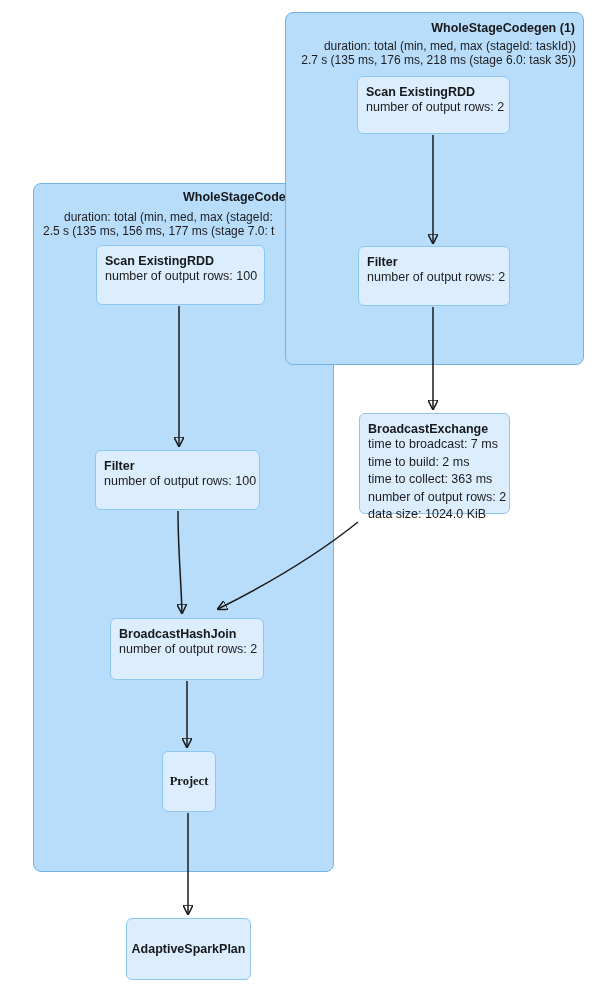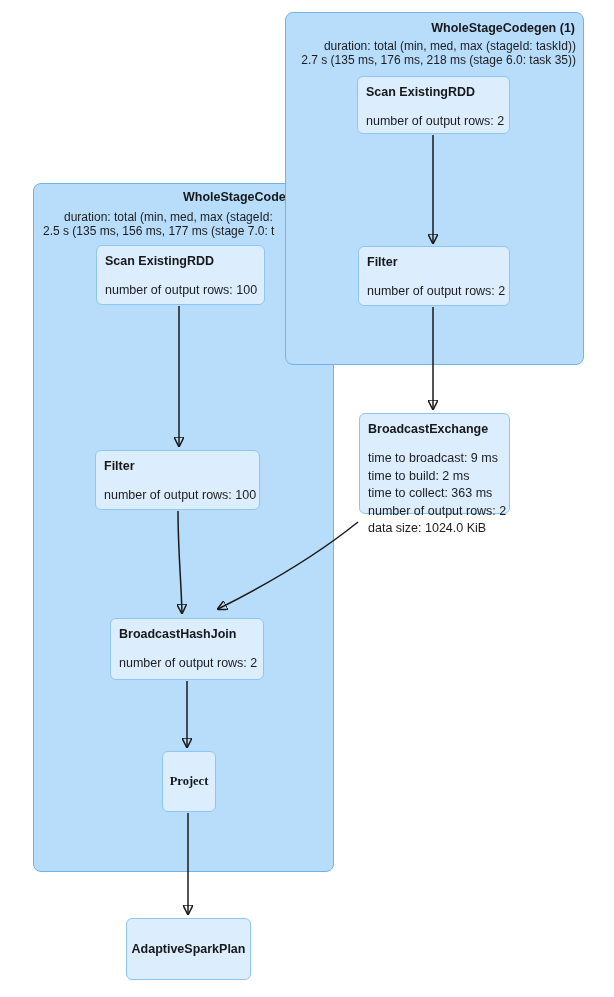--- a/index.html
+++ b/index.html
@@ -46,21 +46,21 @@
   .node {
     position: absolute;
     background: #dceefe;
     border: 1.5px solid #8ec6f2;
     border-radius: 6px;
     box-sizing: border-box;
     padding: 8px 8px;
     z-index: 3;
   }
   .node-title { font-size: 12.5px; font-weight: bold; white-space: nowrap; color: #16181b; }
-  .node-metrics { margin-top: 14px; font-size: 12.5px; line-height: 17.6px; white-space: nowrap; color: #1c1c1e; }
+  .node-metrics { margin-top: 0; font-size: 12.5px; line-height: 17.6px; white-space: nowrap; color: #1c1c1e; }
   .node.centered { display: flex; align-items: center; justify-content: center; padding: 0; }
 
   #node-scan1   { left: 357px; top: 76px;  width: 153px; height: 58px; }
   #node-filter1 { left: 358px; top: 246px; width: 152px; height: 60px; }
   #node-bx      { left: 359px; top: 413px; width: 151px; height: 101px; }
   #node-scan2   { left: 96px;  top: 245px; width: 169px; height: 60px; }
   #node-filter2 { left: 95px;  top: 450px; width: 165px; height: 60px; }
   #node-bhj     { left: 110px; top: 618px; width: 154px; height: 62px; }
   #node-project { left: 162px; top: 751px; width: 54px;  height: 61px; font-family: Liberation Serif, serif; }
   #node-asp     { left: 126px; top: 918px; width: 125px; height: 62px; }
@@ -101,21 +101,21 @@
   <div class="node" id="node-filter1">
     <div class="node-title">Filter</div>
     <div class="node-metrics">
       <div>number of output rows: 2</div>
     </div>
   </div>
 
   <div class="node" id="node-bx">
     <div class="node-title">BroadcastExchange</div>
     <div class="node-metrics">
-      <div>time to broadcast: 9 ms</div>
+      <div>time to broadcast: 7 ms</div>
       <div>time to build: 2 ms</div>
       <div>time to collect: 363 ms</div>
       <div>number of output rows: 2</div>
       <div>data size: 1024.0 KiB</div>
     </div>
   </div>
 
   <div class="node" id="node-scan2">
     <div class="node-title">Scan ExistingRDD</div>
     <div class="node-metrics">

